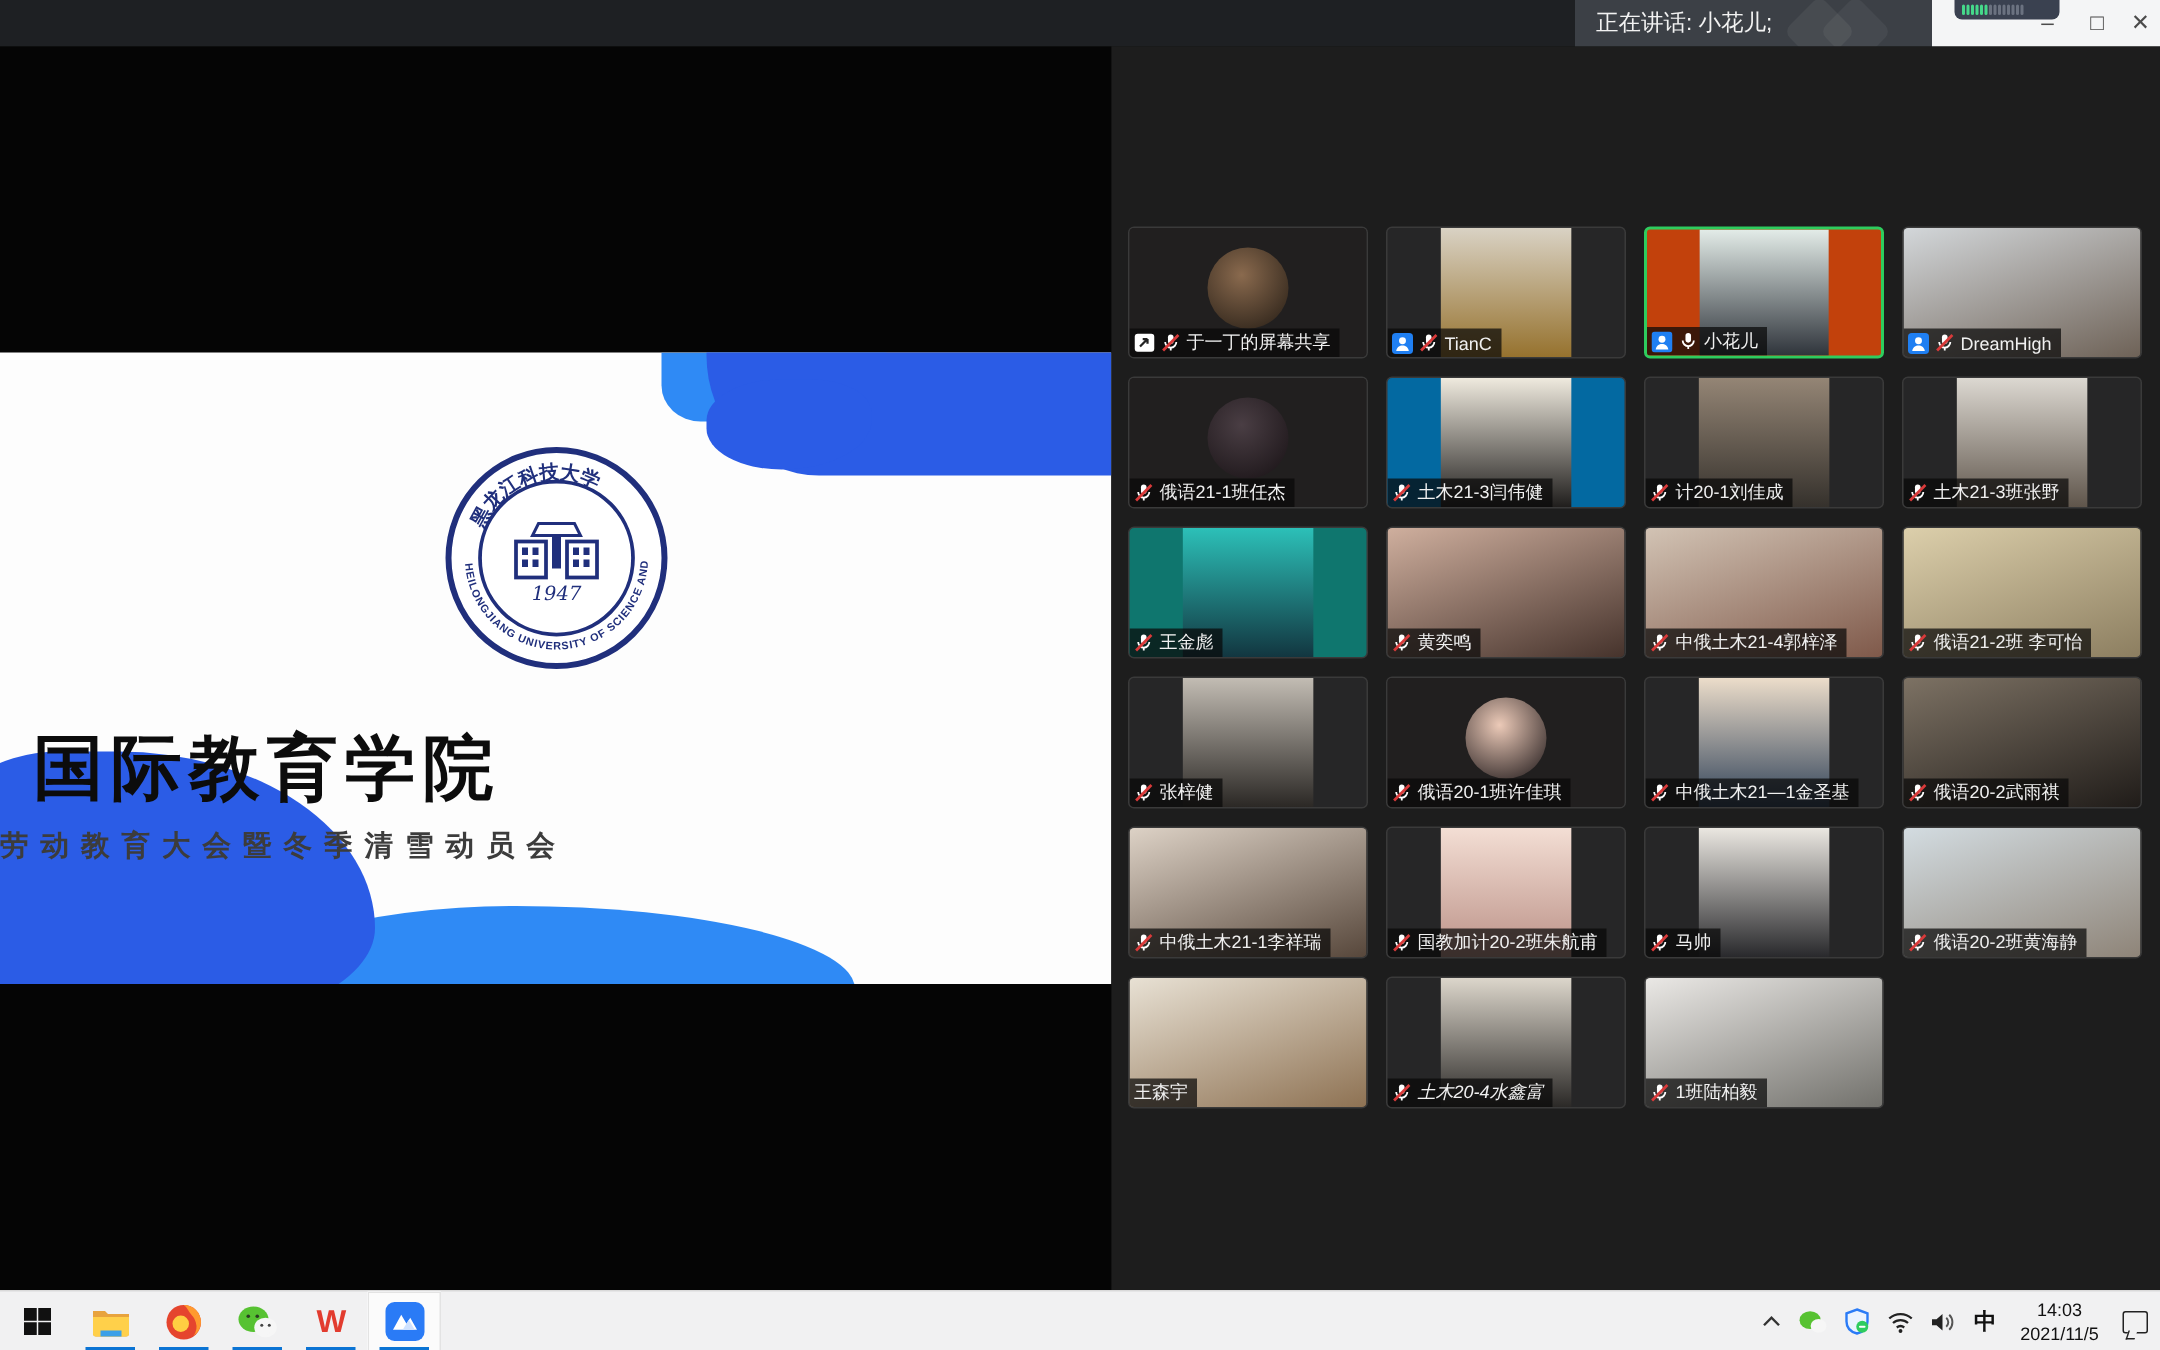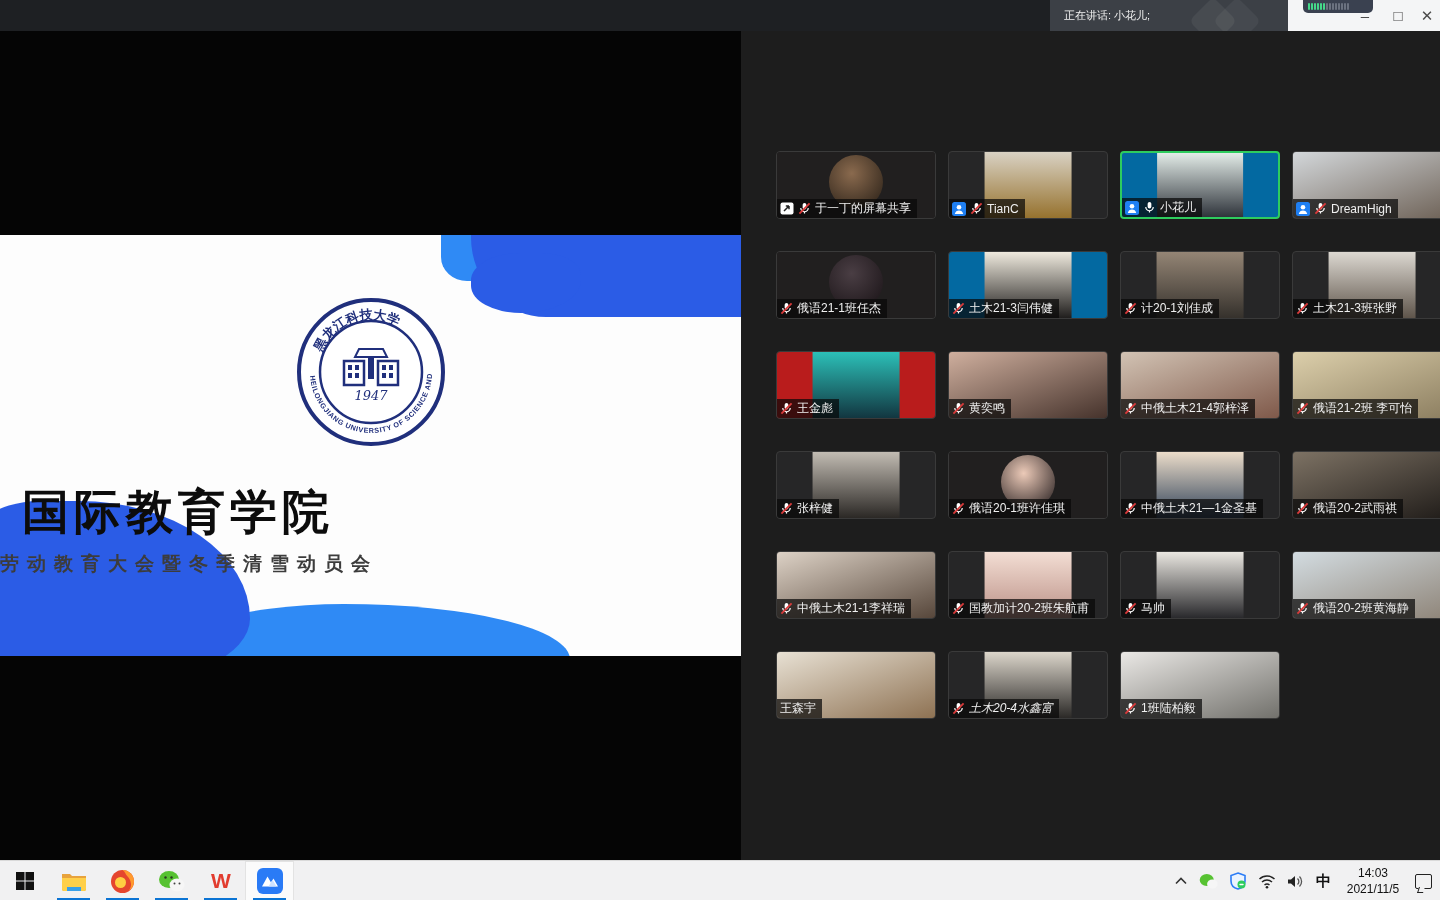--- a/index.html
+++ b/index.html
@@ -5,21 +5,21 @@
   * { box-sizing: border-box; margin: 0; padding: 0; }
   html,body { width:1440px; height:900px; overflow:hidden; background:#000;
     font-family:"Liberation Sans","DejaVu Sans",sans-serif; }
   #screen { position:relative; width:1440px; height:900px; background:#111; }
 
   
   .topbar { position:absolute; left:0; top:0; width:1440px; height:31px; background:#1e2023; }
   .topbar-title { position:absolute; left:0; right:152px; top:0; height:31px;
     text-align:right; line-height:31px; color:#e9e9e9; font-size:14px; }
   .speaking-box { position:absolute; left:1050px; top:0; width:238px; height:31px;
-    background:#3c4046; color:#f2f2f2; font-size:11px; line-height:31px; padding-left:14px;
+    background:#3c4046; color:#f2f2f2; font-size:15px; line-height:31px; padding-left:14px;
     overflow:hidden; white-space:nowrap; }
   .wm { position:absolute; top:4px; width:34px; height:34px; background:#ffffff; opacity:.06;
     transform:rotate(45deg); border-radius:6px; }
   .wm1 { right:58px; } .wm2 { right:34px; opacity:.05; }
   .title-white-corner { position:absolute; left:1288px; top:0; width:152px; height:31px; background:#f4f5f6; }
   .win-btn { position:absolute; top:0; width:34px; height:31px; border:none; background:transparent;
     color:#4b4b4b; font-size:15px; line-height:31px; text-align:center; cursor:default; }
   .btn-min { left:1348px; } .btn-max { left:1381px; } .btn-close { left:1414px; width:26px; }
   .volume-pop { position:absolute; left:1303px; top:0; width:70px; height:13px; background:#3a4150;
     border-radius:0 0 5px 5px; display:flex; align-items:center; padding:0 5px; gap:1px; }
@@ -45,22 +45,22 @@
   .seal { position:absolute; left:296px; top:62px; }
   .slide-title { position:absolute; left:0; top:246px; width:100%; font-size:47px; font-weight:900;
     letter-spacing:5px; color:#0c0c0c;padding-left:22px; }
   .slide-subtitle { position:absolute; left:0; top:316px; width:100%; font-size:19px; font-weight:700;
     letter-spacing:8px; color:#3c3c3c; }
 
   
   .grid-panel { position:absolute; left:741px; top:0; width:699px; height:829px; background:#1d1d1d; }
   .grid { position:absolute; left:11px; top:120px; display:grid;
     grid-template-columns:repeat(4,160px); grid-auto-rows:88px; gap:12px; }
-  .tile { position:relative; width:160px; height:68px; background:#232222; border:1px solid #3a3a3a;
-    border-radius:4px; overflow:hidden;margin-left:24px; }
+  .tile { position:relative; width:160px; height:88px; background:#232222; border:1px solid #3a3a3a;
+    border-radius:4px; overflow:hidden; }
   .tile.speaking { border:2px solid #2ecc5e; }
   .video { position:absolute; inset:0; }
   .video.portrait { left:50%; transform:translateX(-50%); width:55%; }
   .tile .avatar { position:absolute; left:50%; top:46%; transform:translate(-50%,-50%);
     width:54px; height:54px; border-radius:50%; }
   .plabel { position:absolute; left:0; bottom:0; max-width:100%; height:19px; display:flex;
     align-items:center; gap:4px; background:rgba(8,8,8,.72); padding:0 6px 0 3px;
     color:#f0f0f0; font-size:12px; white-space:nowrap; overflow:hidden; }
   .plabel svg { flex:0 0 auto; }
 
@@ -210,21 +210,21 @@
         <svg width="14" height="14" viewBox="0 0 14 14">
                 <use href="#ic-person-badge"></use>
               </svg>
         <svg width="13" height="13" viewBox="0 0 14 14">
                 <use href="#ic-mic-muted"></use>
               </svg>
 
         <span class="pname">TianC</span>
       </div>
     </div>
-          <div class="tile speaking" style="background: #0369a1;">
+          <div class="tile speaking" style="background: #c2410c;">
       <div class="video portrait" style="background: linear-gradient(rgb(227, 236, 232) 0%, rgb(47, 52, 59) 100%);"></div>
 
       <div class="plabel">
 
         <svg width="14" height="14" viewBox="0 0 14 14">
                 <use href="#ic-person-badge"></use>
               </svg>
 
         <svg width="13" height="13" viewBox="0 0 14 14">
                 <use href="#ic-mic-on"></use>
@@ -288,21 +288,21 @@
 
       <div class="plabel">
 
         <svg width="13" height="13" viewBox="0 0 14 14">
                 <use href="#ic-mic-muted"></use>
               </svg>
 
         <span class="pname">土木21-3班张野</span>
       </div>
     </div>
-          <div class="tile" style="background: #b91c1c;">
+          <div class="tile" style="background: #0f766e;">
       <div class="video portrait" style="background: linear-gradient(rgb(44, 192, 184) 0%, rgb(18, 54, 64) 100%);"></div>
 
       <div class="plabel">
 
         <svg width="13" height="13" viewBox="0 0 14 14">
                 <use href="#ic-mic-muted"></use>
               </svg>
 
         <span class="pname">王金彪</span>
       </div>

